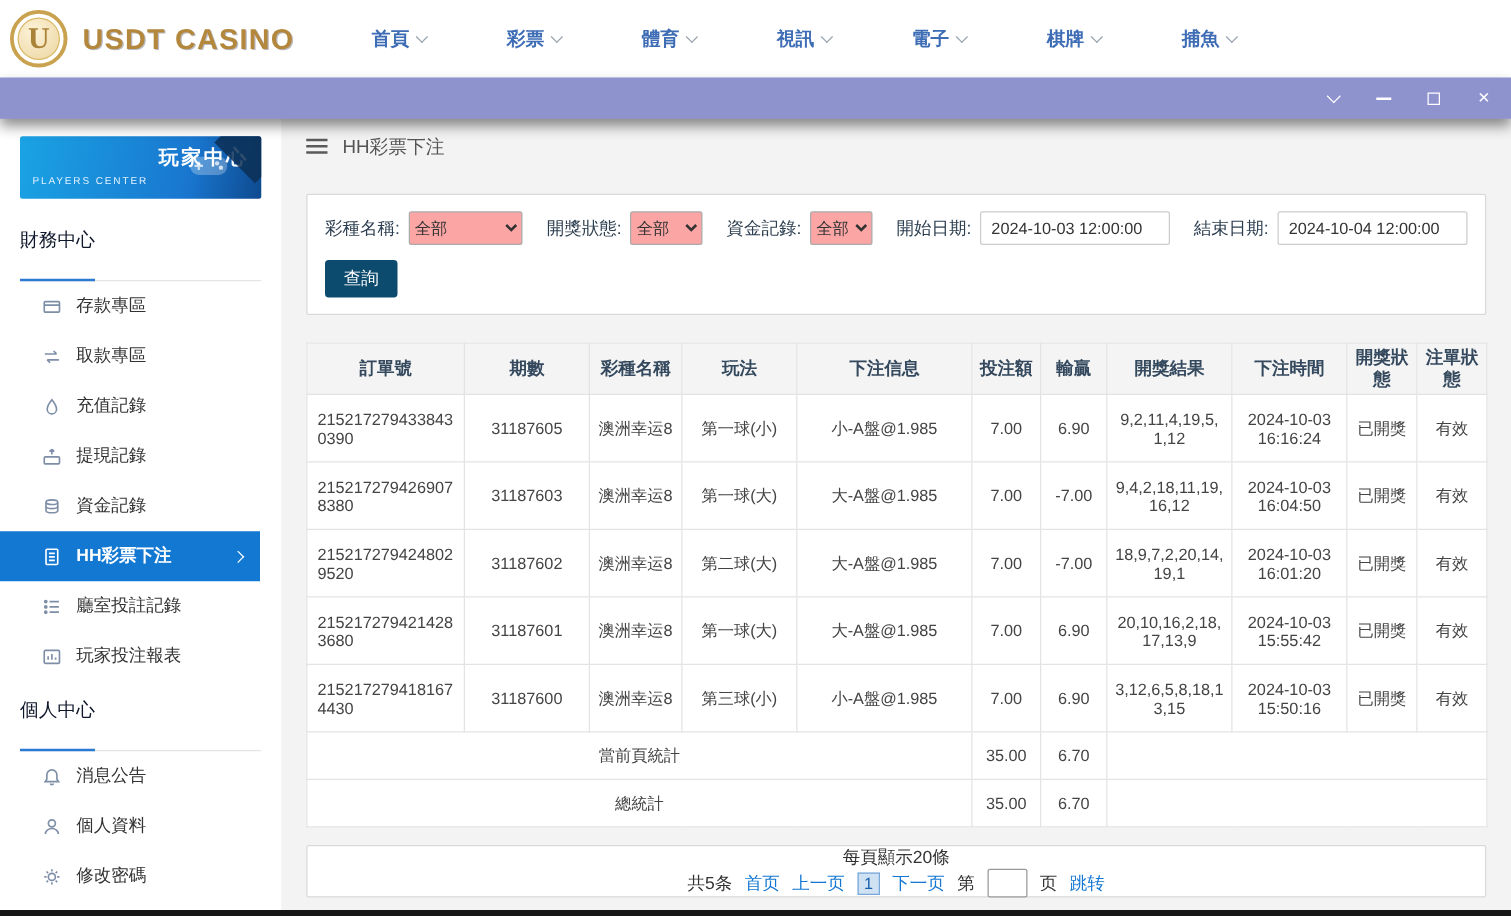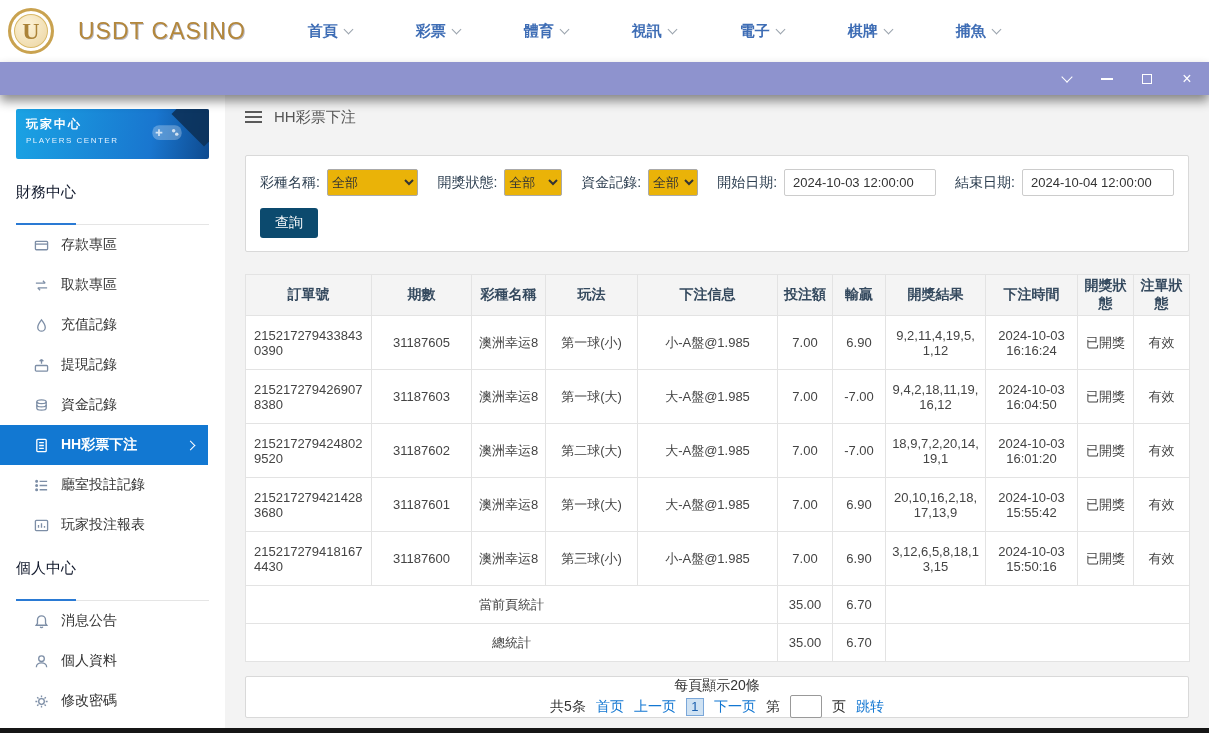--- a/index.html
+++ b/index.html
@@ -7,21 +7,21 @@
 
   .app { width:1209px; height:733px; position:relative; display:flex; flex-direction:column; }
 
   
   .topbar { height:62px; background:#fff; display:flex; align-items:center; flex:0 0 auto; }
   .logo { display:flex; align-items:center; padding-left:8px; }
   .logo-badge { width:46px; height:46px; border-radius:50%; border:3px solid #c9a24f;
     background:radial-gradient(circle at 40% 35%, #fdf3d8, #e8cf96); display:flex; align-items:center; justify-content:center;
     box-shadow:inset 0 0 0 3px #fff, inset 0 0 0 4px #d9b968; }
   .logo-letter { font-family:"Liberation Serif", serif; font-weight:bold; font-size:24px; color:#ab8338; }
-  .logo-text { margin-left:24px; font-size:23px; font-weight:normal; color:#b3873c; letter-spacing:1px;
+  .logo-text { margin-left:12px; font-size:23px; font-weight:bold; color:#b3873c; letter-spacing:1px;
     text-shadow:1px 1px 0 rgba(60,60,90,0.35); }
   .main-nav { display:flex; margin-left:62px; gap:64px; align-items:center; }
   .nav-item { display:flex; align-items:center; cursor:pointer; }
   .nav-label { color:#3e6db5; font-size:15px; font-weight:bold; }
   .chev { width:7px; height:7px; border-right:1.6px solid #9aa3ad; border-bottom:1.6px solid #9aa3ad;
     transform:rotate(45deg); display:inline-block; margin-left:7px; margin-top:-3px; }
 
   
   .titlebar { height:33px; background:#8e93ce; display:flex; align-items:center; justify-content:flex-end;
     padding-right:14px; gap:24px; position:relative; z-index:5; box-shadow:0 6px 10px rgba(0,0,0,0.45); flex:0 0 auto; }
@@ -33,21 +33,21 @@
 
   
   .content-row { flex:1 1 auto; display:flex; overflow:hidden; background:#f3f3f3; }
 
   
   .sidebar { width:225px; background:#fff; flex:0 0 auto; overflow:hidden; }
   .player-panel { margin:14px 16px 10px 16px; height:50px; border-radius:2px; position:relative; overflow:hidden;
     background:linear-gradient(100deg,#1aa3e4 0%, #1976cf 70%, #0e4a8f 100%); padding:7px 10px; }
   .player-panel::after { content:""; position:absolute; right:-18px; top:-18px; width:46px; height:46px;
     background:#0c2f55; transform:rotate(45deg); opacity:.85; }
-  .pp-title { color:#fff; font-size:12px; font-weight:bold; letter-spacing:2px; }
+  .pp-title { color:#fff; font-size:16px; font-weight:bold; letter-spacing:2px;text-align:right; }
   .pp-sub { color:#e3f2ff; font-size:8px; letter-spacing:1.5px; margin-top:3px; }
   .pp-pad { position:absolute; right:26px; top:12px; opacity:.9; z-index:2; }
 
   .section-title { padding:14px 16px 0 16px; }
   .section-title .st-inner { display:inline-block; color:#0f172a; font-size:15px; padding-bottom:21px;
     border-bottom:2px solid #2a7ad4; }
   .section-title .st-line { border-bottom:1px solid #e5e5e5; margin-top:-1px; }
 
   .side-item { height:40px; display:flex; align-items:center; padding-left:34px; cursor:pointer; color:#333; }
   .side-item .s-icon { width:15px; height:15px; margin-right:12px; color:#7d8ea6; display:flex; align-items:center; }
@@ -63,21 +63,21 @@
   .main { flex:1 1 auto; padding:0 20px; overflow:hidden; }
   .breadcrumb { height:44px; display:flex; align-items:center; gap:12px; }
   .hamburger { width:17px; cursor:pointer; }
   .hamburger div { height:2px; background:#5a5a5a; margin:3px 0; }
   .bc-title { color:#555; font-size:15px; }
 
   .filter-panel { background:#fff; border:1px solid #d9d9d9; border-radius:2px; padding:13px 14px; margin-top:16px; }
   .filter-row { display:flex; align-items:center; gap:7px; flex-wrap:nowrap; }
   .f-label { color:#2c3e50; font-size:14px; white-space:nowrap; }
   .f-label.gap { margin-left:12px; }
-  select { height:27px; border:1px solid #aaa; border-radius:2px; background:#eab308; font-size:13px; color:#333;
+  select { height:27px; border:1px solid #aaa; border-radius:2px; background:#fca5a5; font-size:13px; color:#333;
     font-family:"Liberation Sans", sans-serif; }
   .sel-lottery { width:95px; }
   .sel-draw { width:60px; }
   .sel-order { width:52px; }
   .f-input { height:27px; width:152px; border:1px solid #ccc; border-radius:2px; padding:0 8px; font-size:13px;
     color:#333; font-family:"Liberation Sans", sans-serif; }
   .btn-row { margin-top:12px; }
   .btn-search { background:#0c4a6e; color:#fff; border:none; border-radius:3px; padding:6px 15px; font-size:14px;
     cursor:pointer; font-family:"Liberation Sans", sans-serif; }
 

